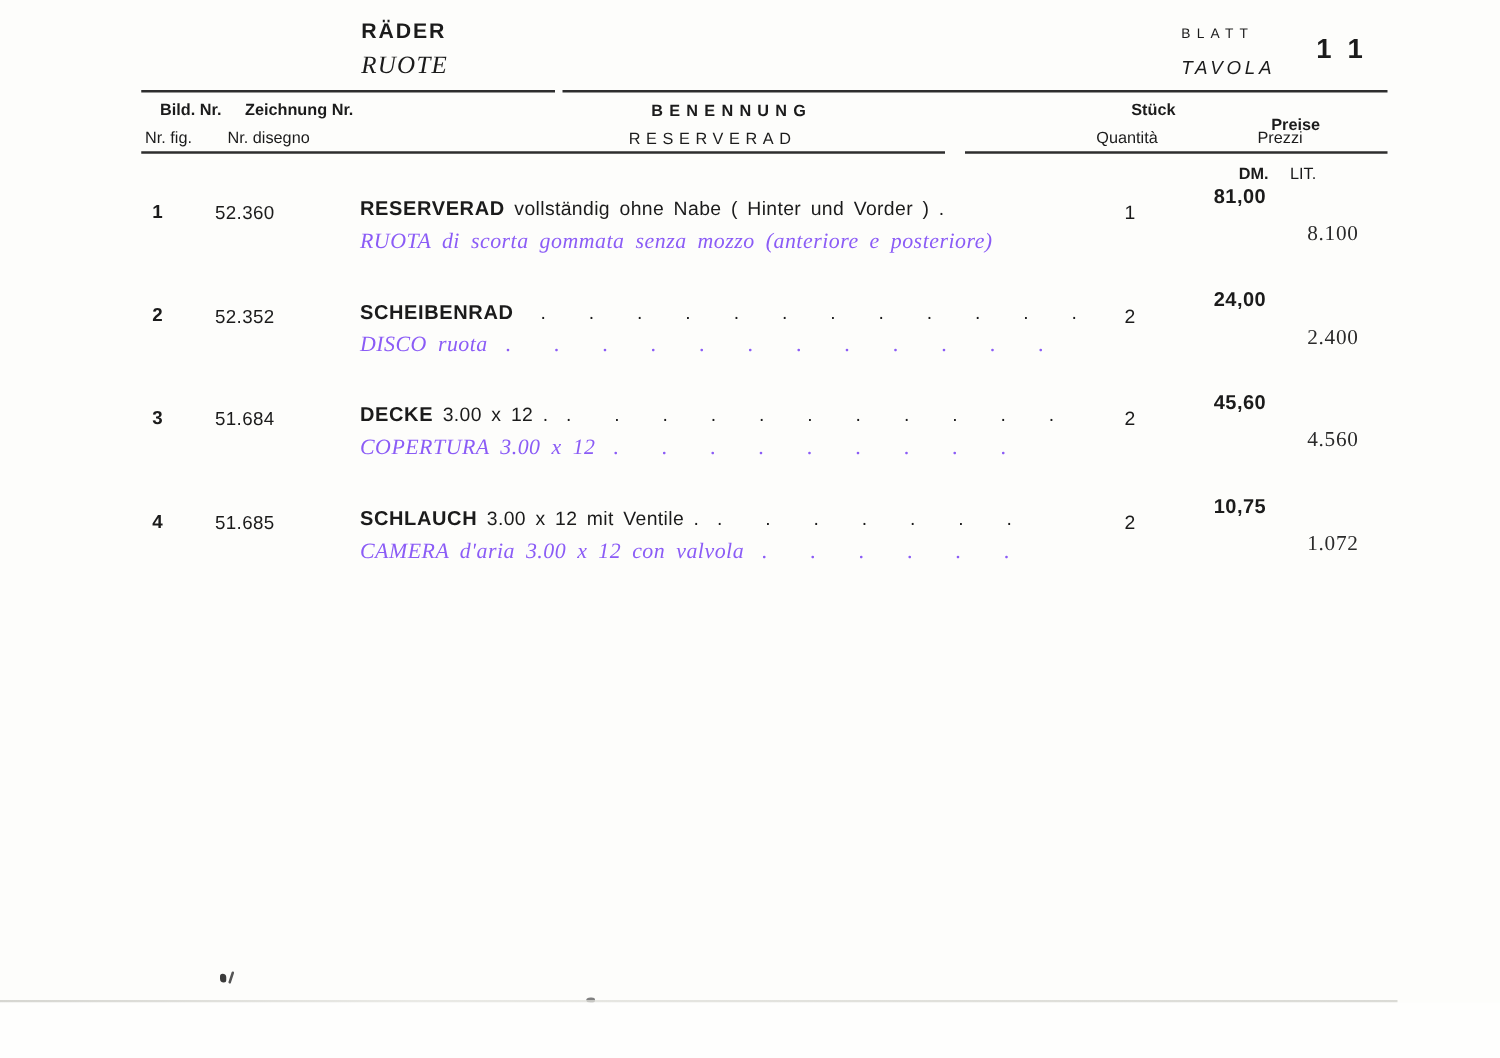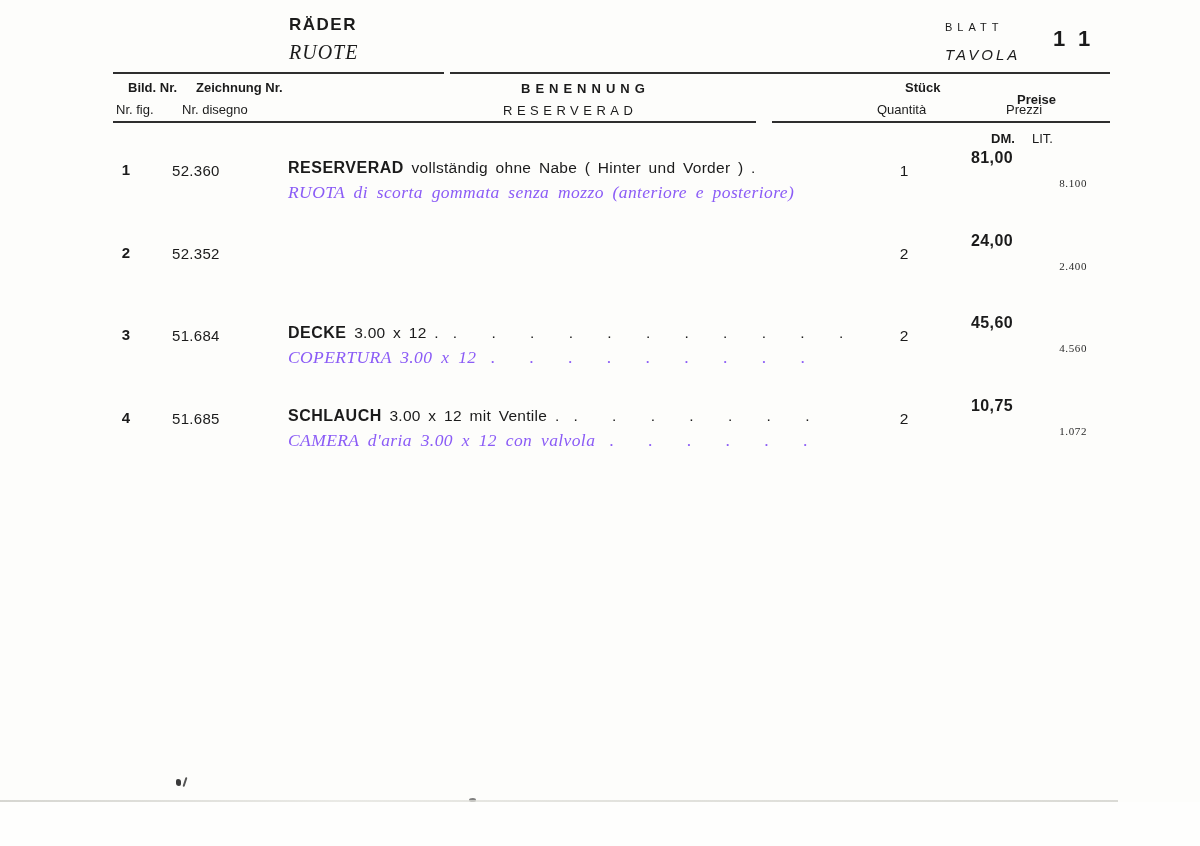--- a/index.html
+++ b/index.html
@@ -98,21 +98,21 @@
     text-align: center; font-size: 15.5px;
   }
   .cell-dm {
     position: absolute; left: 930px; top: 1px; width: 83px;
     text-align: right; font-size: 16px; font-weight: 700; letter-spacing: 0.4px;
   }
   .cell-lit {
     position: absolute; left: 1003px; top: 29px; width: 84px;
     text-align: right;
     font-family: "Liberation Serif", serif;
-    font-size: 11px; letter-spacing: 0.6px; color: #2a2a2a;
+    font-size: 17px; letter-spacing: 0.6px; color: #2a2a2a;
   }
 
   
   .speck-a {
     position: absolute; left: 176px; top: 779px; width: 5px; height: 7px;
     background: #3a3a3a; border-radius: 2px 3px 2px 3px;
   }
   .speck-b {
     position: absolute; left: 184px; top: 777px; width: 2px; height: 10px;
     background: #555; transform: rotate(18deg); border-radius: 1px;
@@ -168,20 +168,24 @@
       <div class="it-line"><span>RUOTA di scorta gommata senza mozzo (anteriore e posteriore)</span><span class="dots"></span></div>
     </div>
     <div class="cell-qty">1</div>
     <div class="cell-dm">81,00</div>
     <div class="cell-lit">8.100</div>
   </div>
 
   <div class="row row-2">
     <div class="cell-fig">2</div>
     <div class="cell-drawing">52.352</div>
+    <div class="cell-desc">
+      <div class="de-line"><span class="de-name">SCHEIBENRAD</span> <span></span><span class="dots">. . . . . . . . . . . .</span></div>
+      <div class="it-line"><span>DISCO ruota</span><span class="dots">. . . . . . . . . . . .</span></div>
+    </div>
     <div class="cell-qty">2</div>
     <div class="cell-dm">24,00</div>
     <div class="cell-lit">2.400</div>
   </div>
 
   <div class="row row-3">
     <div class="cell-fig">3</div>
     <div class="cell-drawing">51.684</div>
     <div class="cell-desc">
       <div class="de-line"><span class="de-name">DECKE</span> <span>3.00 x 12 .</span><span class="dots">. . . . . . . . . . .</span></div>

